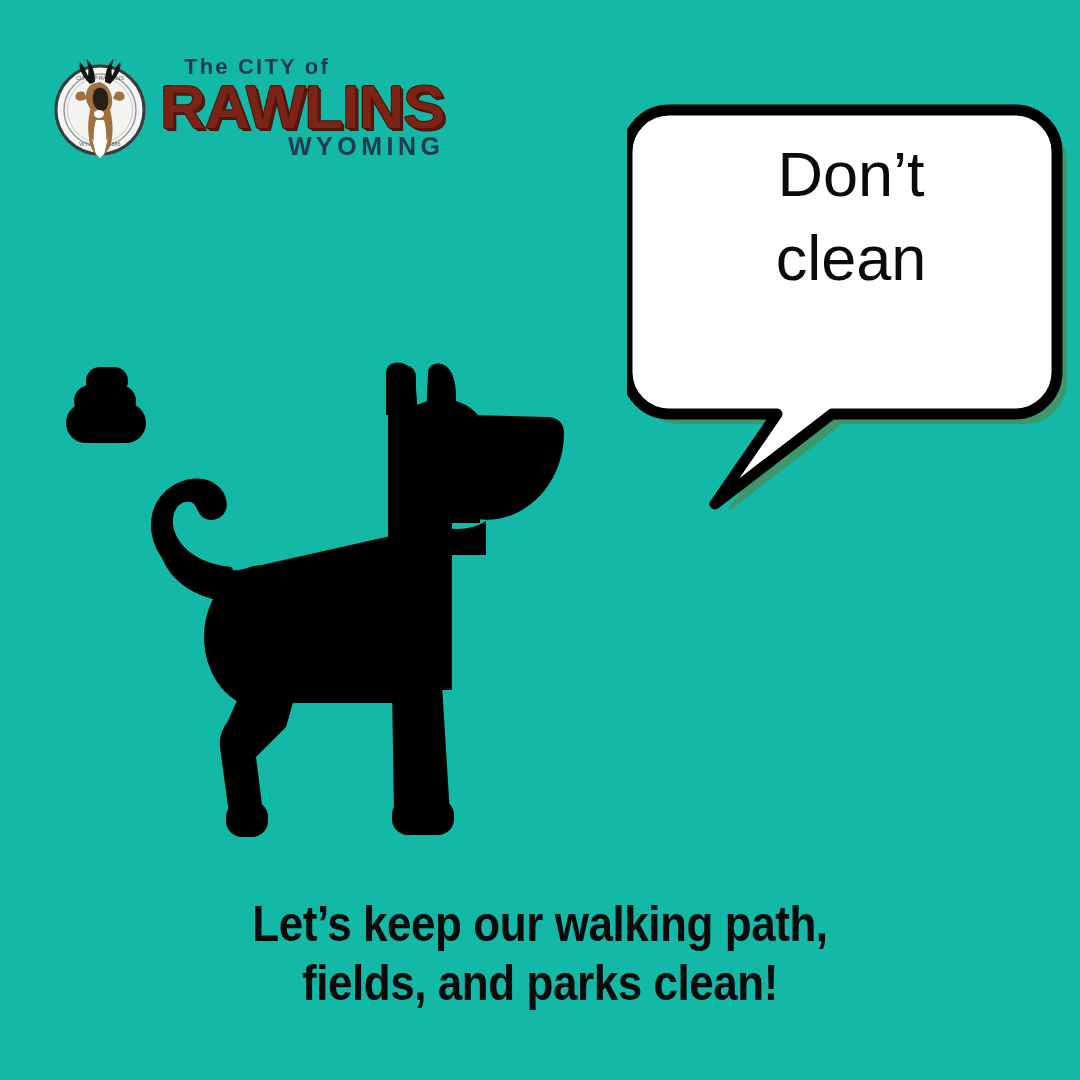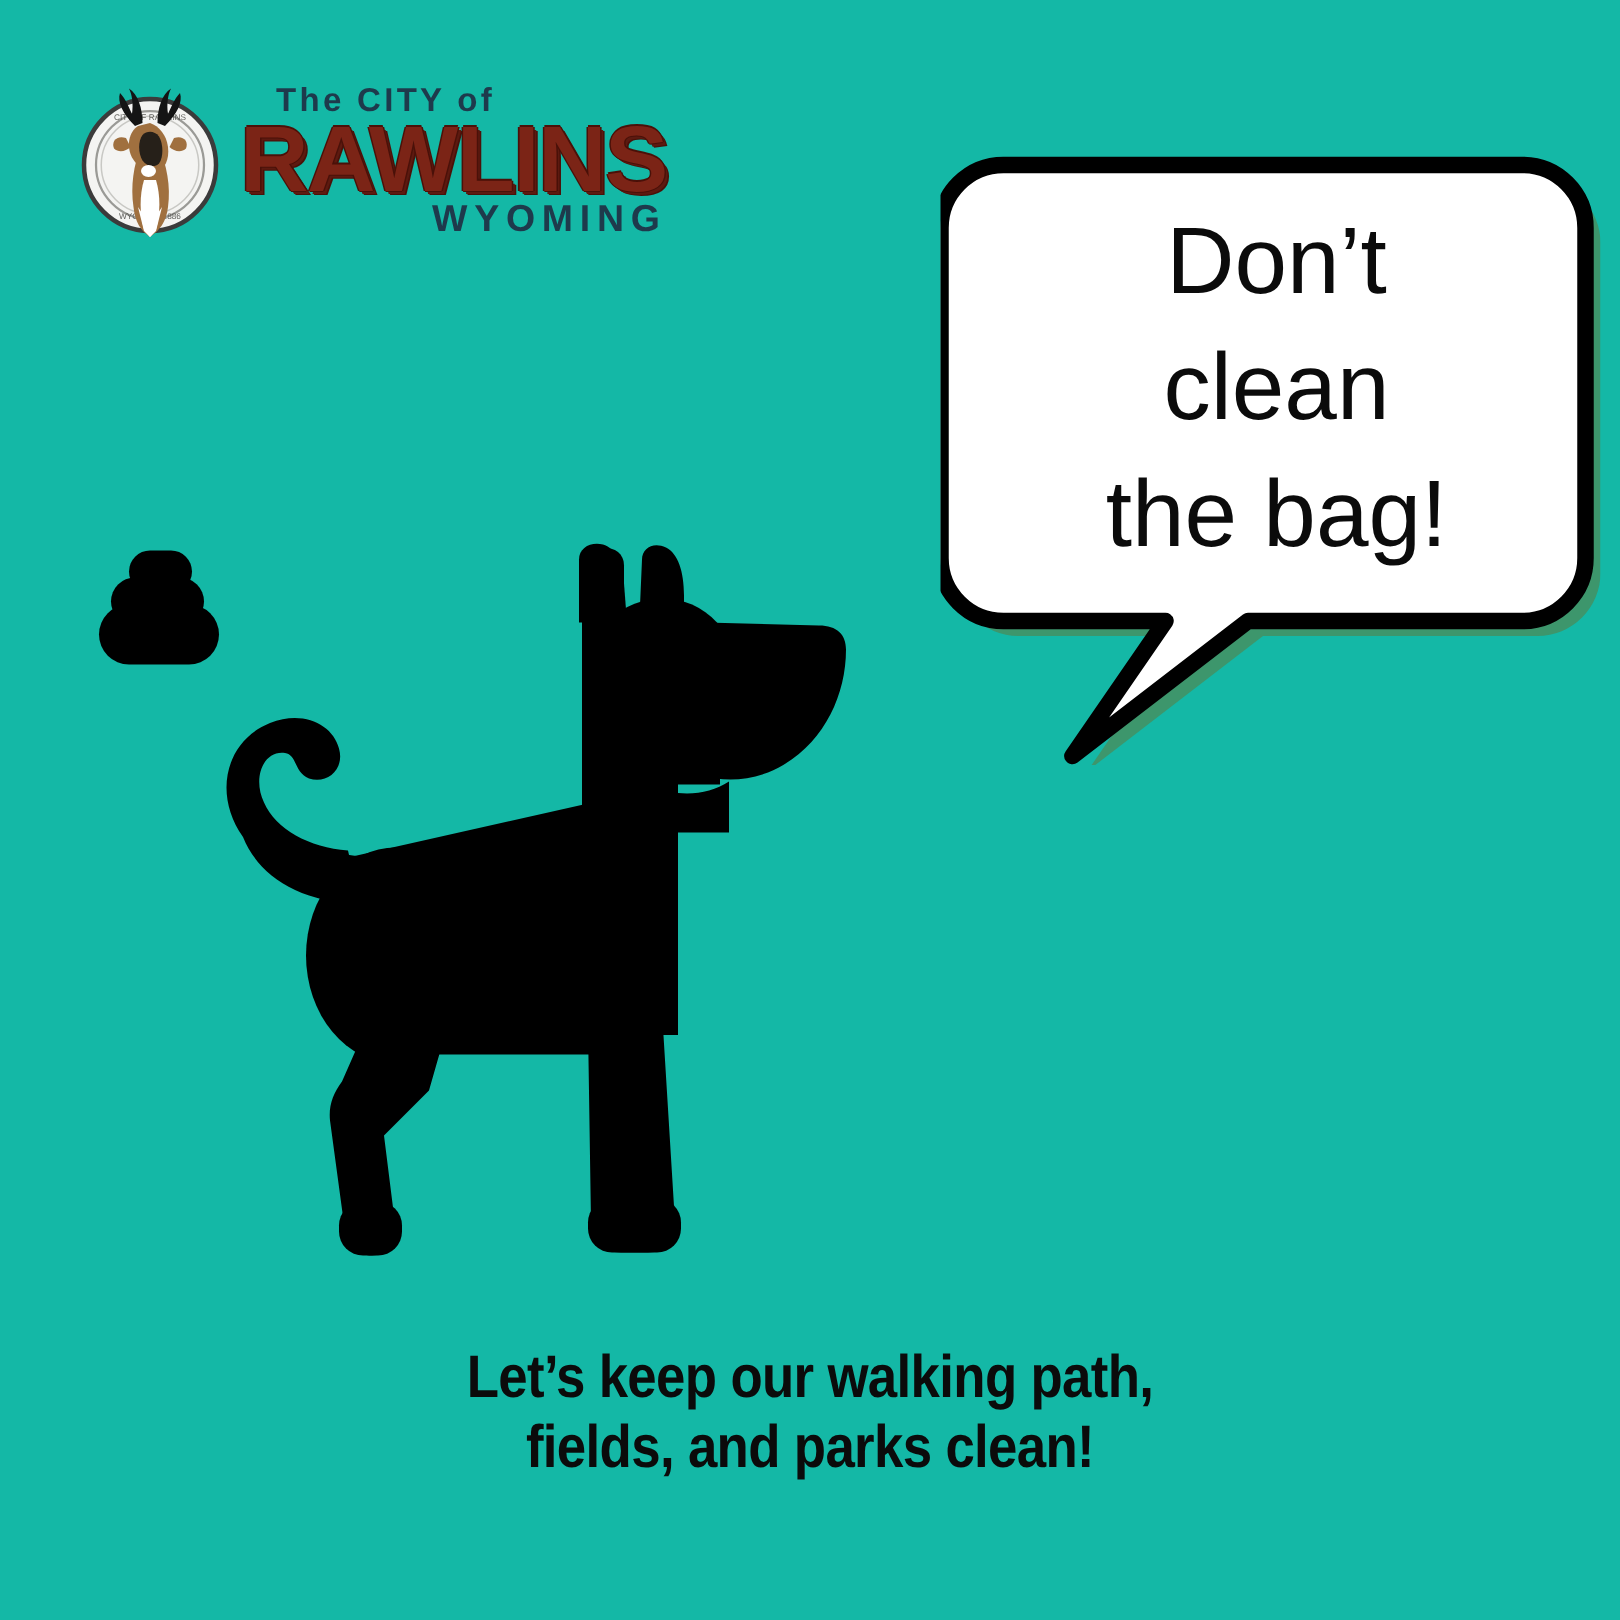--- a/index.html
+++ b/index.html
@@ -126,21 +126,21 @@
   #art svg { display: block; }
 
   
   #caption {
     position: absolute;
     left: 0;
     top: 895px;
     width: 1080px;
     text-align: center;
     color: #0b0b0b;
-    font-size: 40px;
+    font-size: 50px;
     font-weight: bold;
     line-height: 1.17;
     letter-spacing: -0.5px;
   }
   #caption .cline {
     display: block;
     transform: scaleX(0.88);
   }
 </style>
 </head>
@@ -194,21 +194,20 @@
                  L 88 404 L 150 314 H42 A42 42 0 0 1 0 272 V52 A42 42 0 0 1 42 10 Z" fill="#5f7a3c"></path>
       </g>
 
       <path d="M42 10 H388 A42 42 0 0 1 430 52 V272 A42 42 0 0 1 388 314 H205
                L 88 404 L 150 314 H42 A42 42 0 0 1 0 272 V52 A42 42 0 0 1 42 10 Z" fill="#ffffff" stroke="#000000" stroke-width="11" stroke-linejoin="round"></path>
     </svg>
 
     <div id="bubble-text">
       <span class="bline">Don’t</span>
       <span class="bline">clean</span>
-      <span class="bline">the bag!</span>
     </div>
   </div>
 
   <div id="art">
     <svg viewBox="0 0 560 490" width="560" height="490" aria-hidden="true">
 
       <g fill="#000000">
         <rect x="16" y="48" width="80" height="40" rx="20"></rect>
         <rect x="24" y="30" width="62" height="32" rx="16"></rect>
         <rect x="36" y="12" width="42" height="28" rx="14"></rect>

